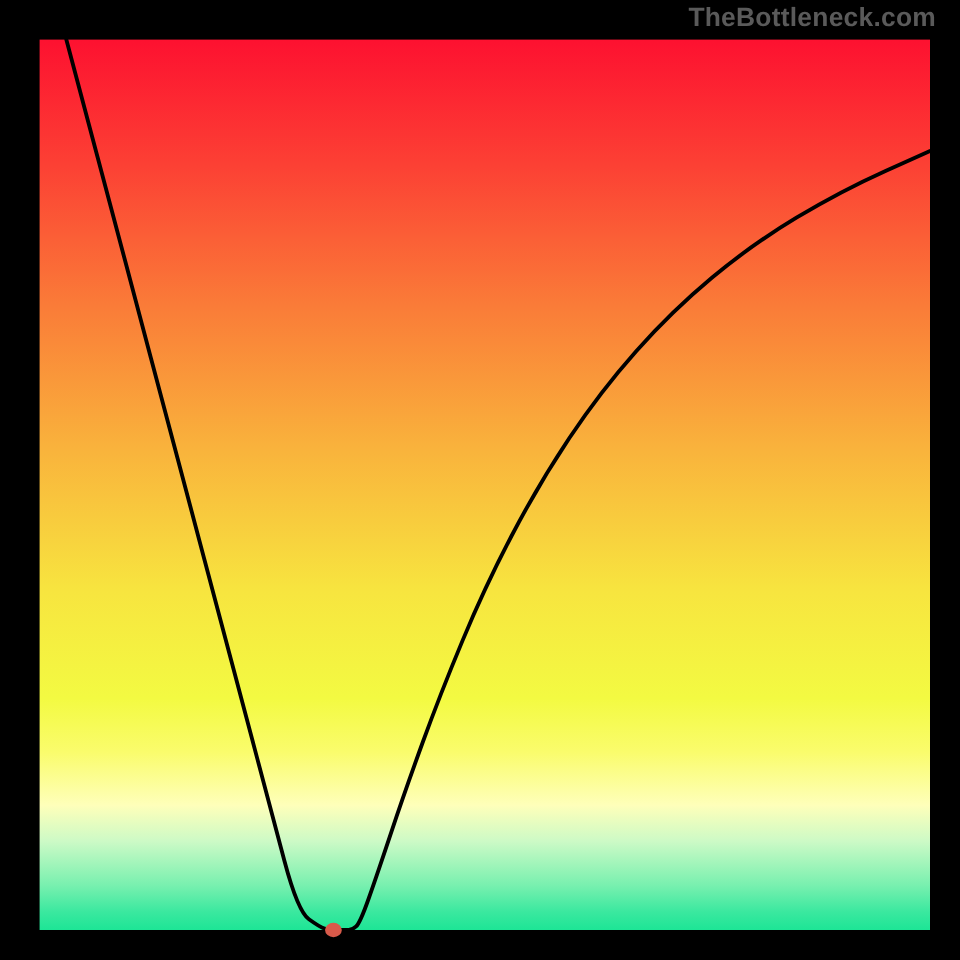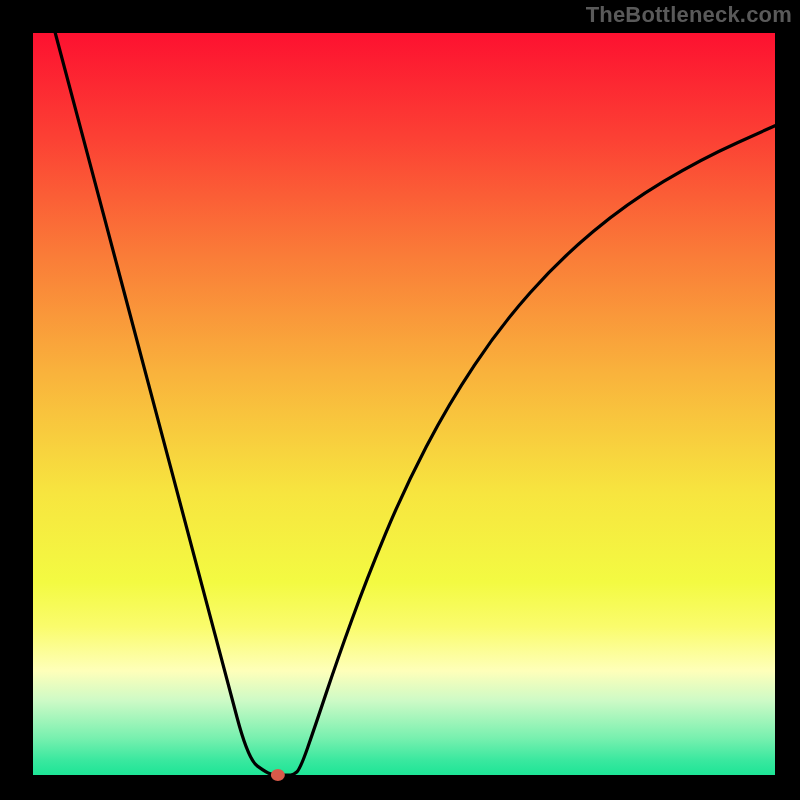--- a/index.html
+++ b/index.html
@@ -13,21 +13,21 @@
   }
   .frame {
     position: relative;
     width: 800px;
     height: 800px;
     background: #000;
   }
   .watermark {
     position: absolute;
     top: 2px;
-    right: 8px;
+    right: 20px;
     color: #5a5a5a;
     font-size: 22px;
     font-weight: 600;
     font-family: Arial, sans-serif;
     letter-spacing: 0.2px;
     user-select: none;
   }
   svg {
     display: block;
   }

